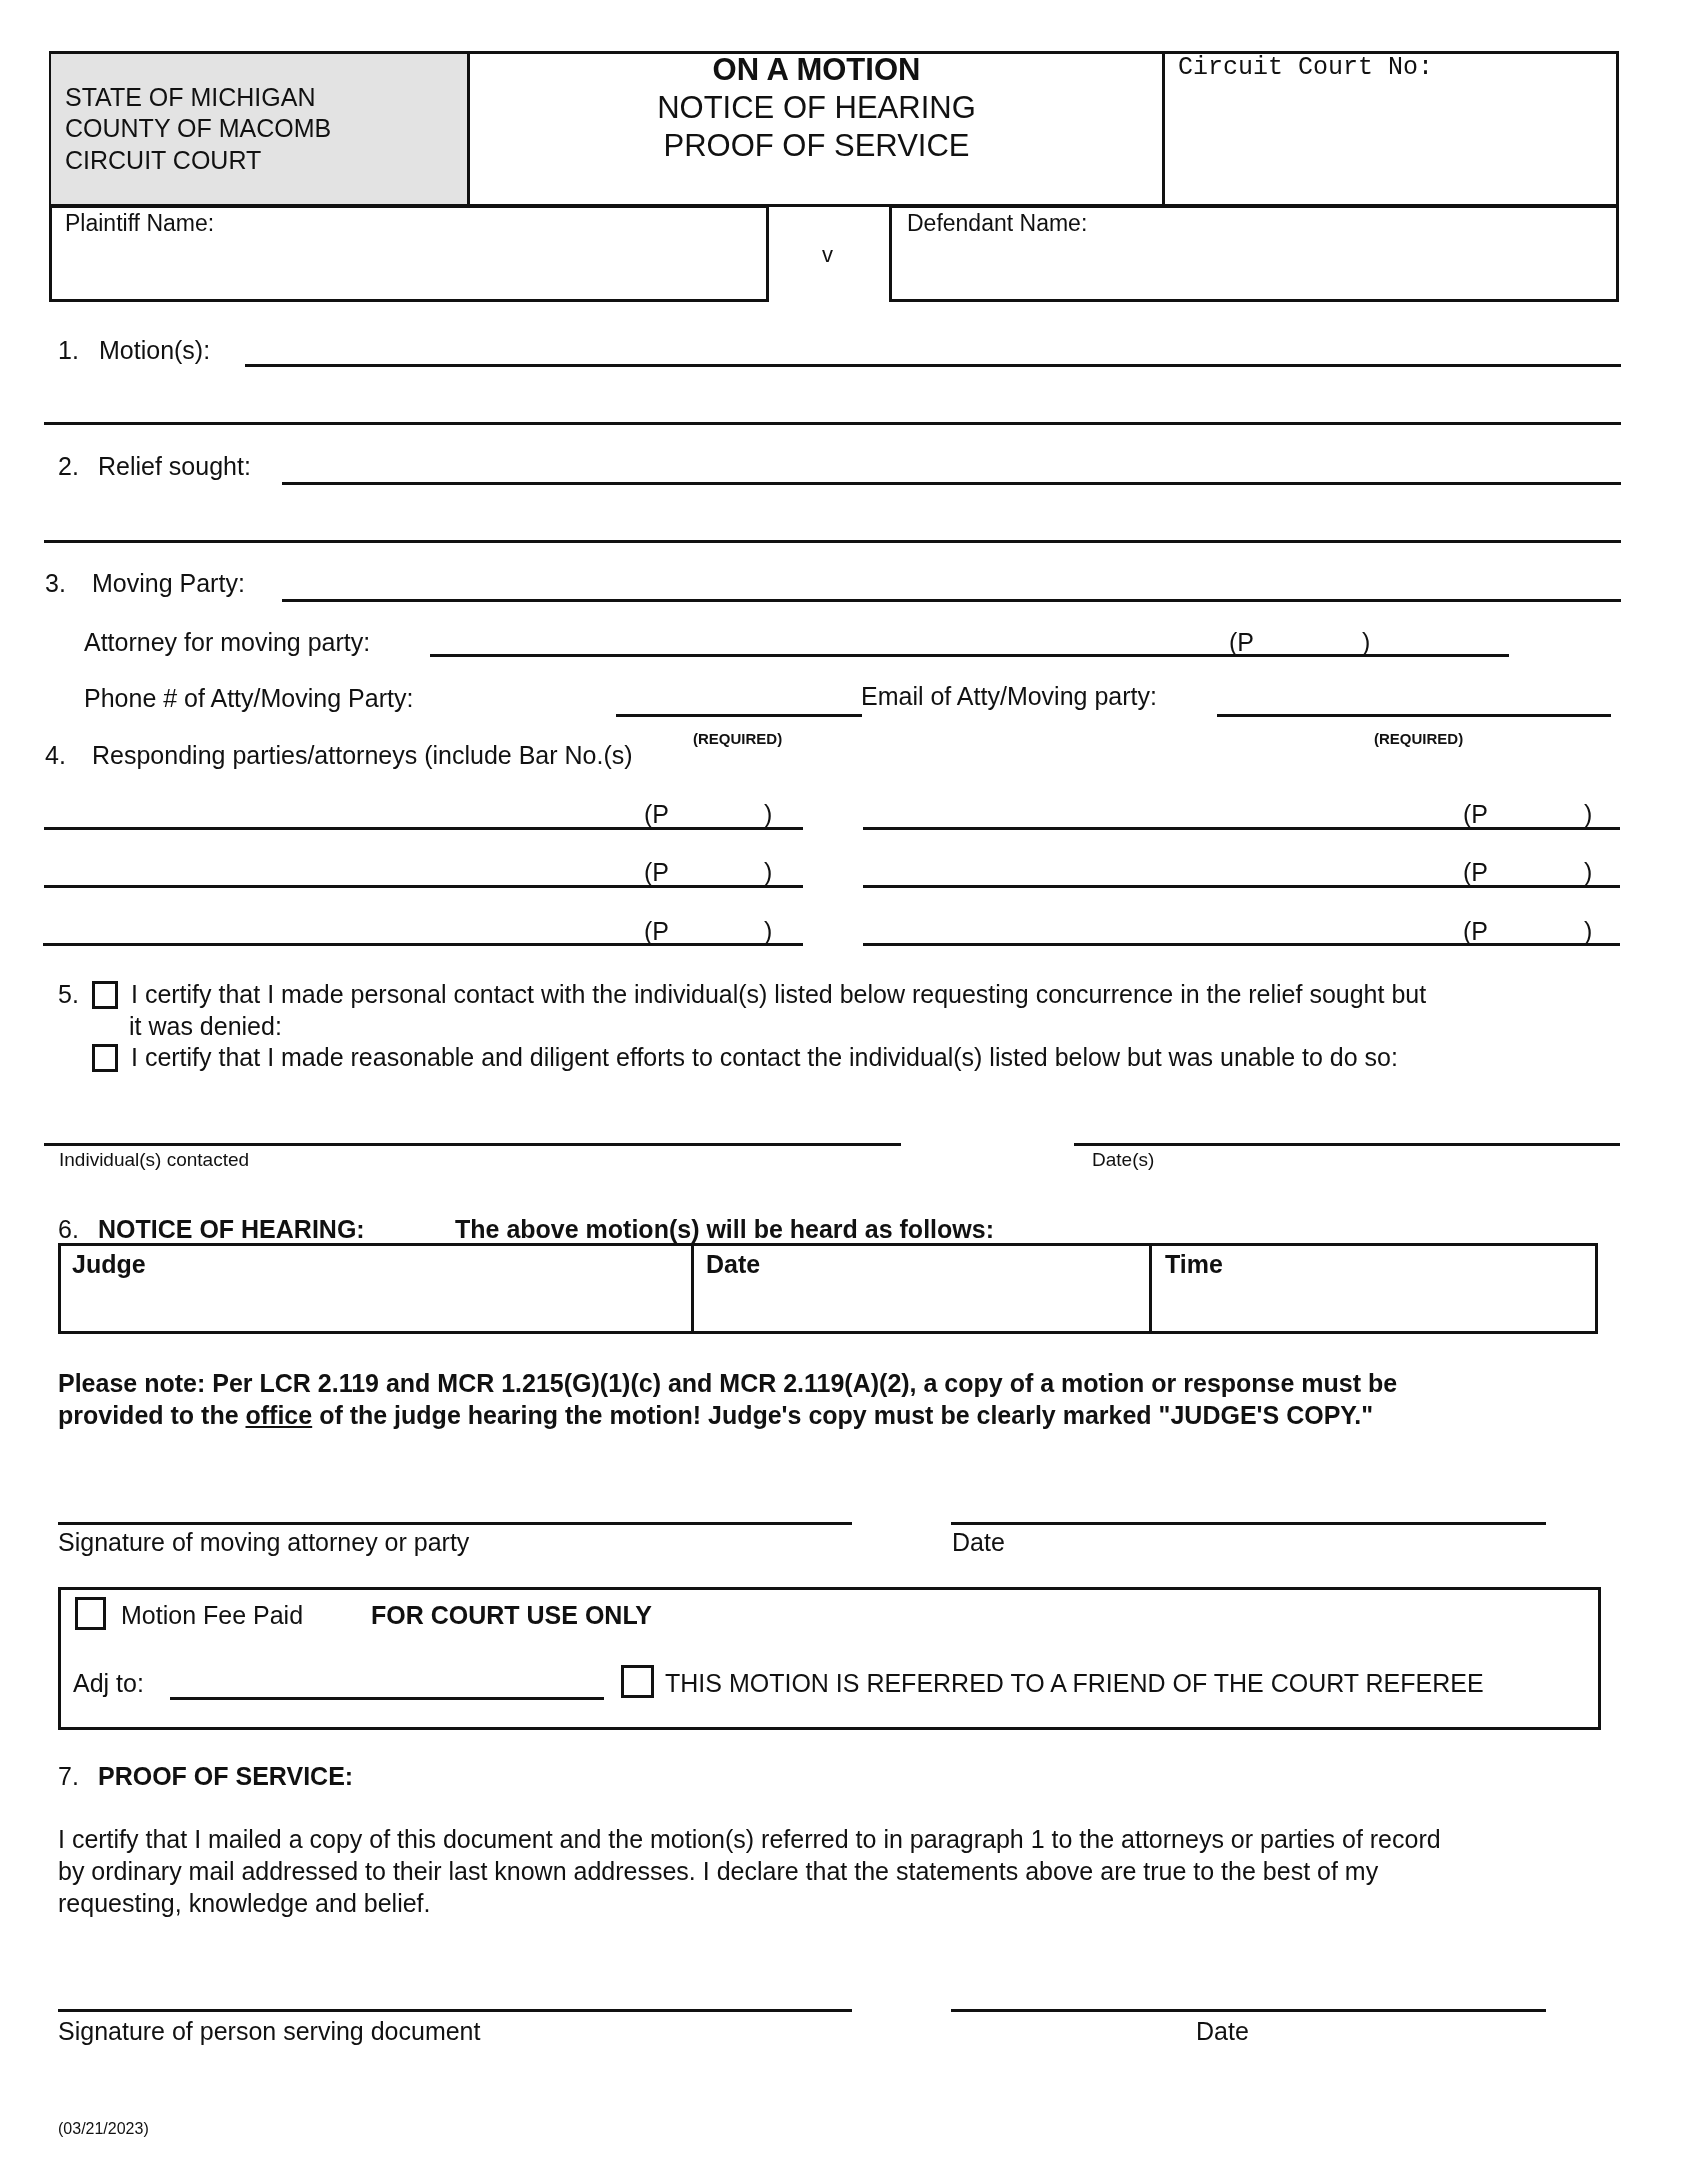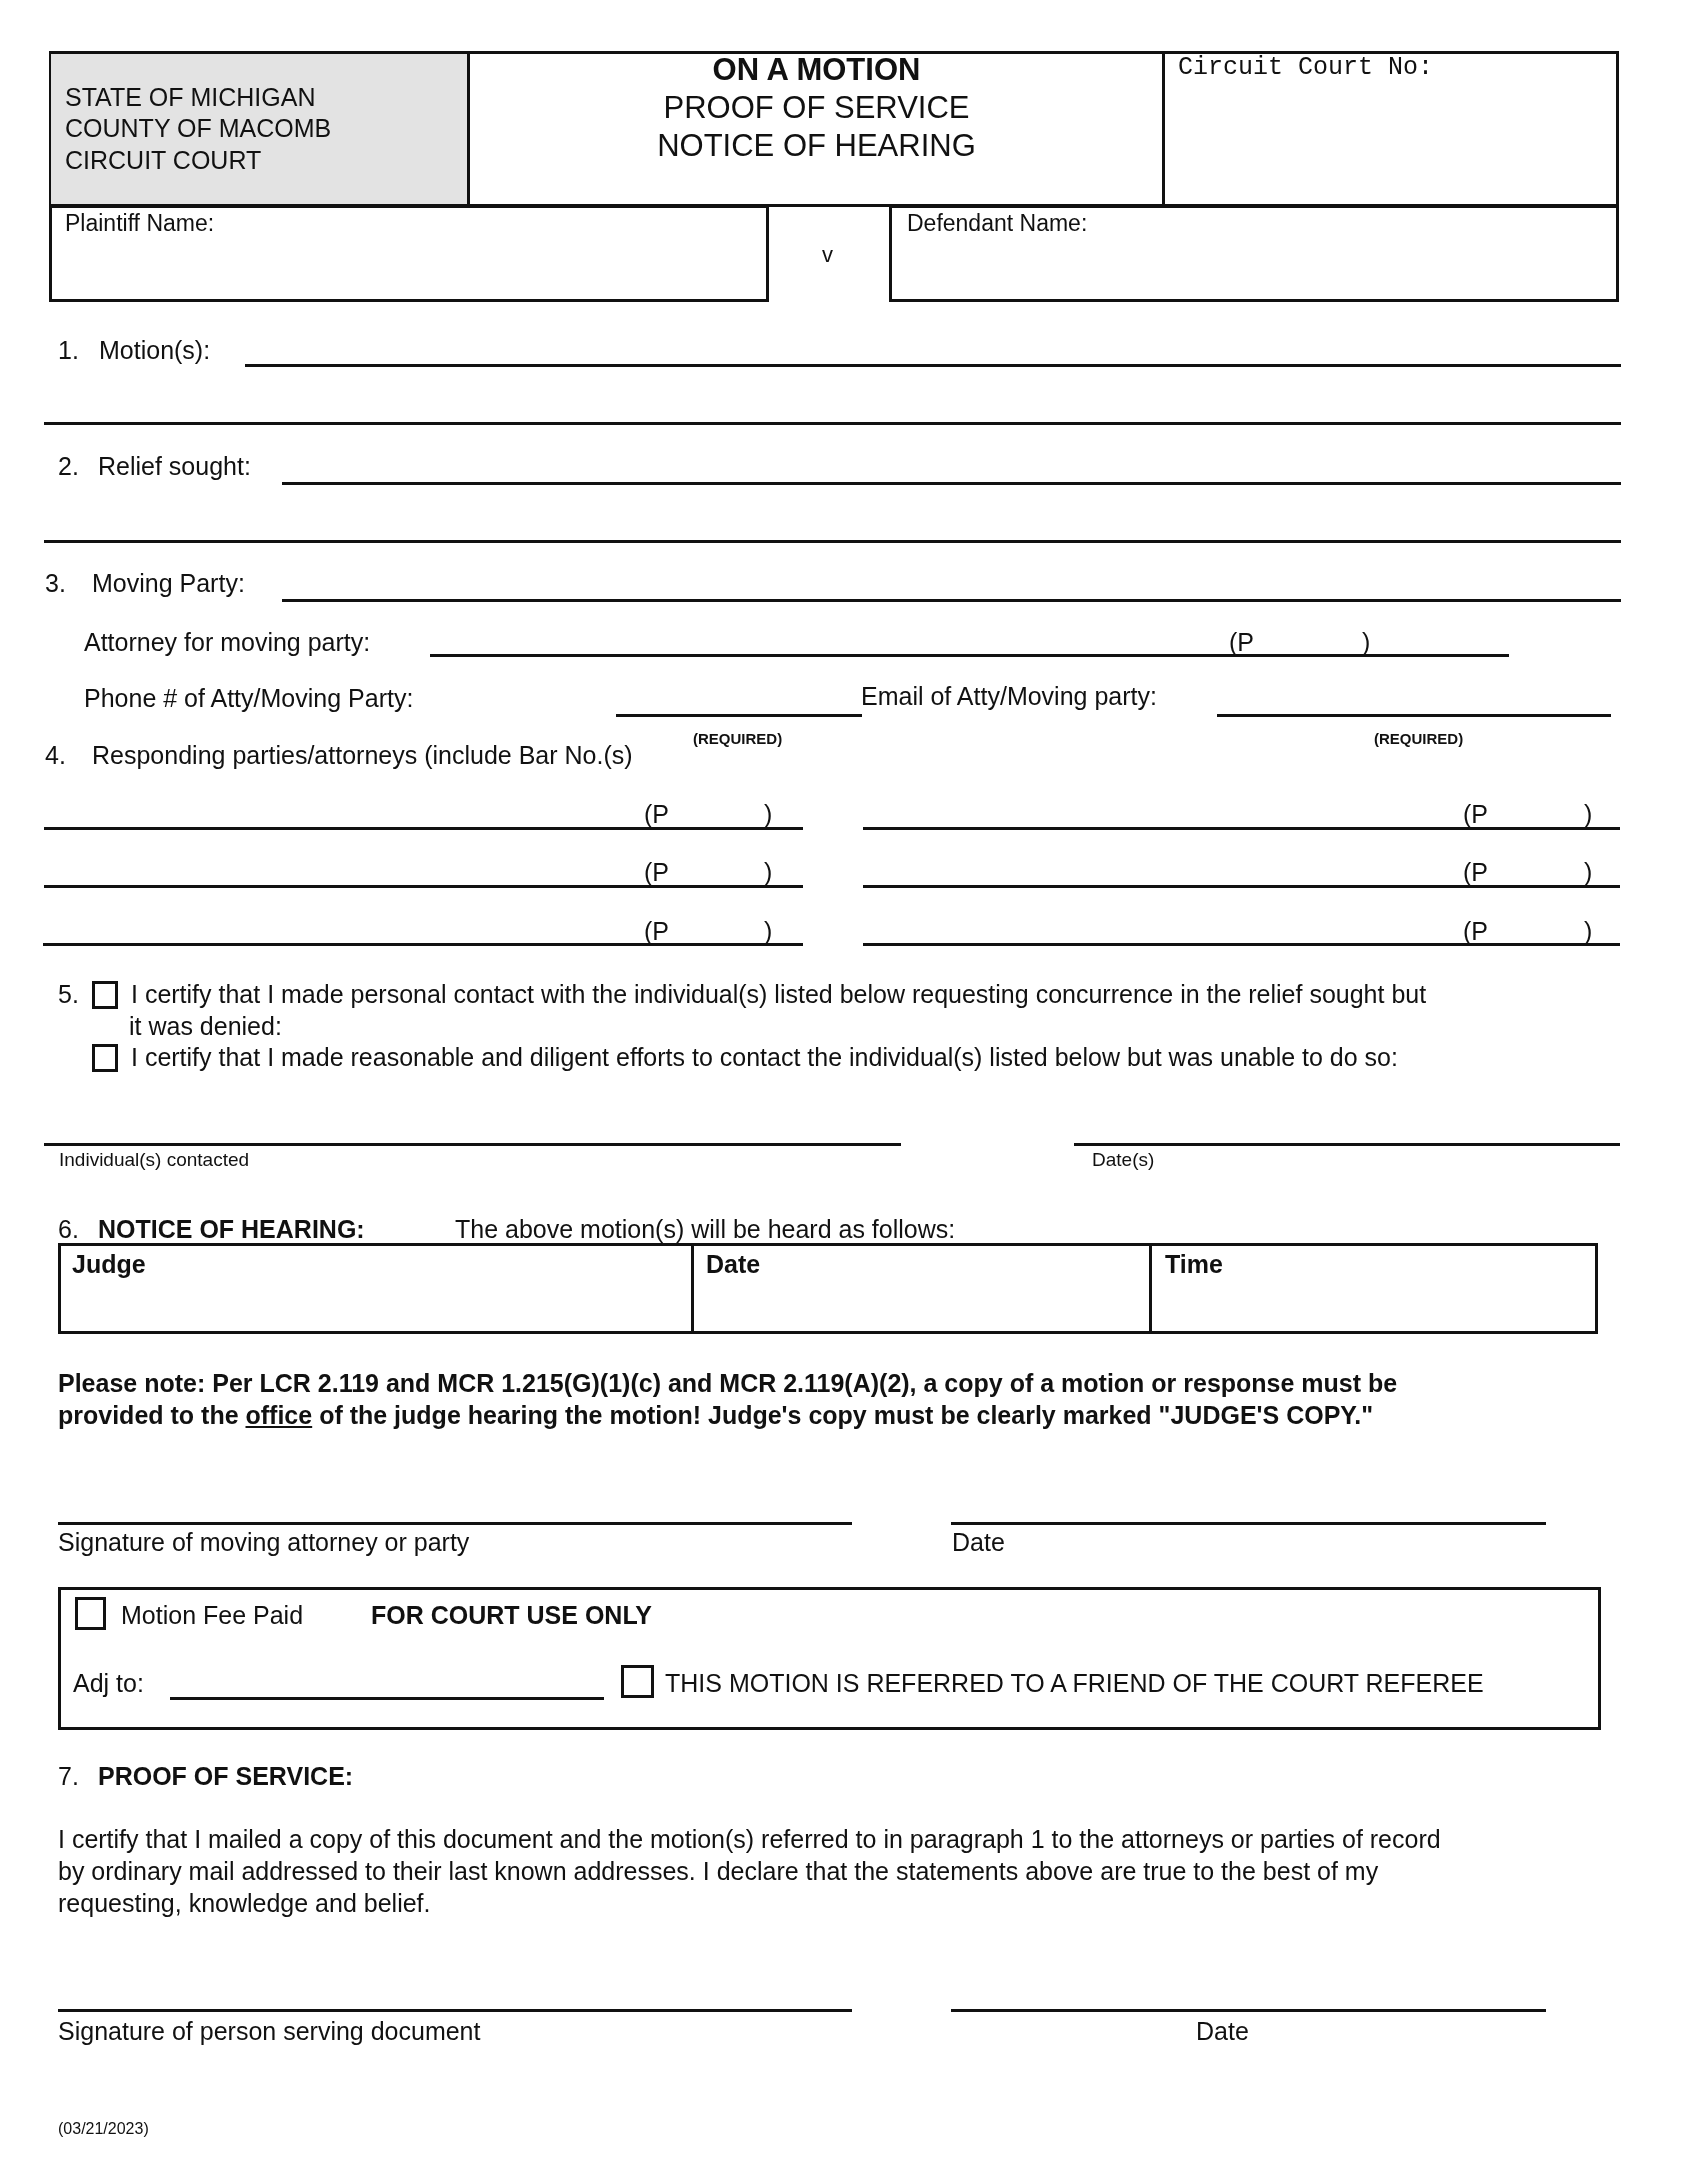--- a/index.html
+++ b/index.html
@@ -20,22 +20,22 @@
 <div class="box" style="left:49px;top:51px;width:1570px;height:156px;"></div>
 <div class="abs" style="left:51px;top:54px;width:417px;height:150px;background:#e3e3e3;"></div>
 <div class="vline" style="left:467px;top:51px;height:156px;"></div>
 <div class="vline" style="left:1162px;top:51px;height:156px;"></div>
 <div class="t" style="left:65px;top:82px;">STATE OF MICHIGAN</div>
 <div class="t" style="left:65px;top:113px;">COUNTY OF MACOMB</div>
 <div class="t" style="left:65px;top:145px;">CIRCUIT COURT</div>
 
 <div class="abs" style="left:470px;top:51px;width:693px;text-align:center;">
   <div class="b" style="font-size:31px;line-height:38px;">ON A MOTION</div>
+  <div style="font-size:31px;line-height:38px;">NOTICE OF HEARING</div>
   <div style="font-size:31px;line-height:38px;">PROOF OF SERVICE</div>
-  <div style="font-size:31px;line-height:38px;">NOTICE OF HEARING</div>
 </div>
 <div class="t" style="left:1178px;top:53px;font-family:Liberation Mono, monospace;">Circuit Court No:</div>
 <input class="fld" style="left: 1178px; top: 99px; width: 426px; height: 30px;">
 
 <div class="box" style="left:49px;top:205px;width:720px;height:97px;"></div>
 <div class="t" style="left:65px;top:208px;font-size:23px;">Plaintiff Name:</div>
 <input class="fld" style="left: 65px; top: 248px; width: 683px; height: 40px;">
 <div class="t" style="left:822px;top:240px;font-size:22px;">v</div>
 <div class="box" style="left:889px;top:205px;width:730px;height:97px;"></div>
 <div class="t" style="left:907px;top:208px;font-size:23px;">Defendant Name:</div>
@@ -102,21 +102,21 @@
 <div class="cb" style="left:92px;top:1044px;"></div>
 <div class="t" style="left:131px;top:1042px;">I certify that I made reasonable and diligent efforts to contact the individual(s) listed below but was unable to do so:</div>
 
 <div class="ln" style="left:44px;top:1143px;width:857px;"></div>
 <div class="ln" style="left:1074px;top:1143px;width:546px;"></div>
 <div class="t" style="left:59px;top:1145px;font-size:19px;">Individual(s) contacted</div>
 <div class="t" style="left:1092px;top:1145px;font-size:19px;">Date(s)</div>
 
 <div class="t" style="left:58px;top:1214px;">6.</div>
 <div class="t b" style="left:98px;top:1214px;">NOTICE OF HEARING:</div>
-<div class="t" style="left:455px;top:1214px;">The above motion(s) will be heard as follows:</div>
+<div class="t" style="left:455px;top:1214px;font-weight:bold;">The above motion(s) will be heard as follows:</div>
 
 <div class="box" style="left:58px;top:1243px;width:1540px;height:91px;"></div>
 <div class="vline" style="left:691px;top:1243px;height:91px;"></div>
 <div class="vline" style="left:1149px;top:1243px;height:91px;"></div>
 <div class="t b" style="left:72px;top:1249px;">Judge</div>
 <div class="t b" style="left:706px;top:1249px;">Date</div>
 <div class="t b" style="left:1165px;top:1249px;">Time</div>
 <input class="fld" style="left: 72px; top: 1287px; width: 609px; height: 34px;">
 <input class="fld" style="left: 706px; top: 1287px; width: 434px; height: 34px;">
 <input class="fld" style="left: 1165px; top: 1287px; width: 421px; height: 34px;">

